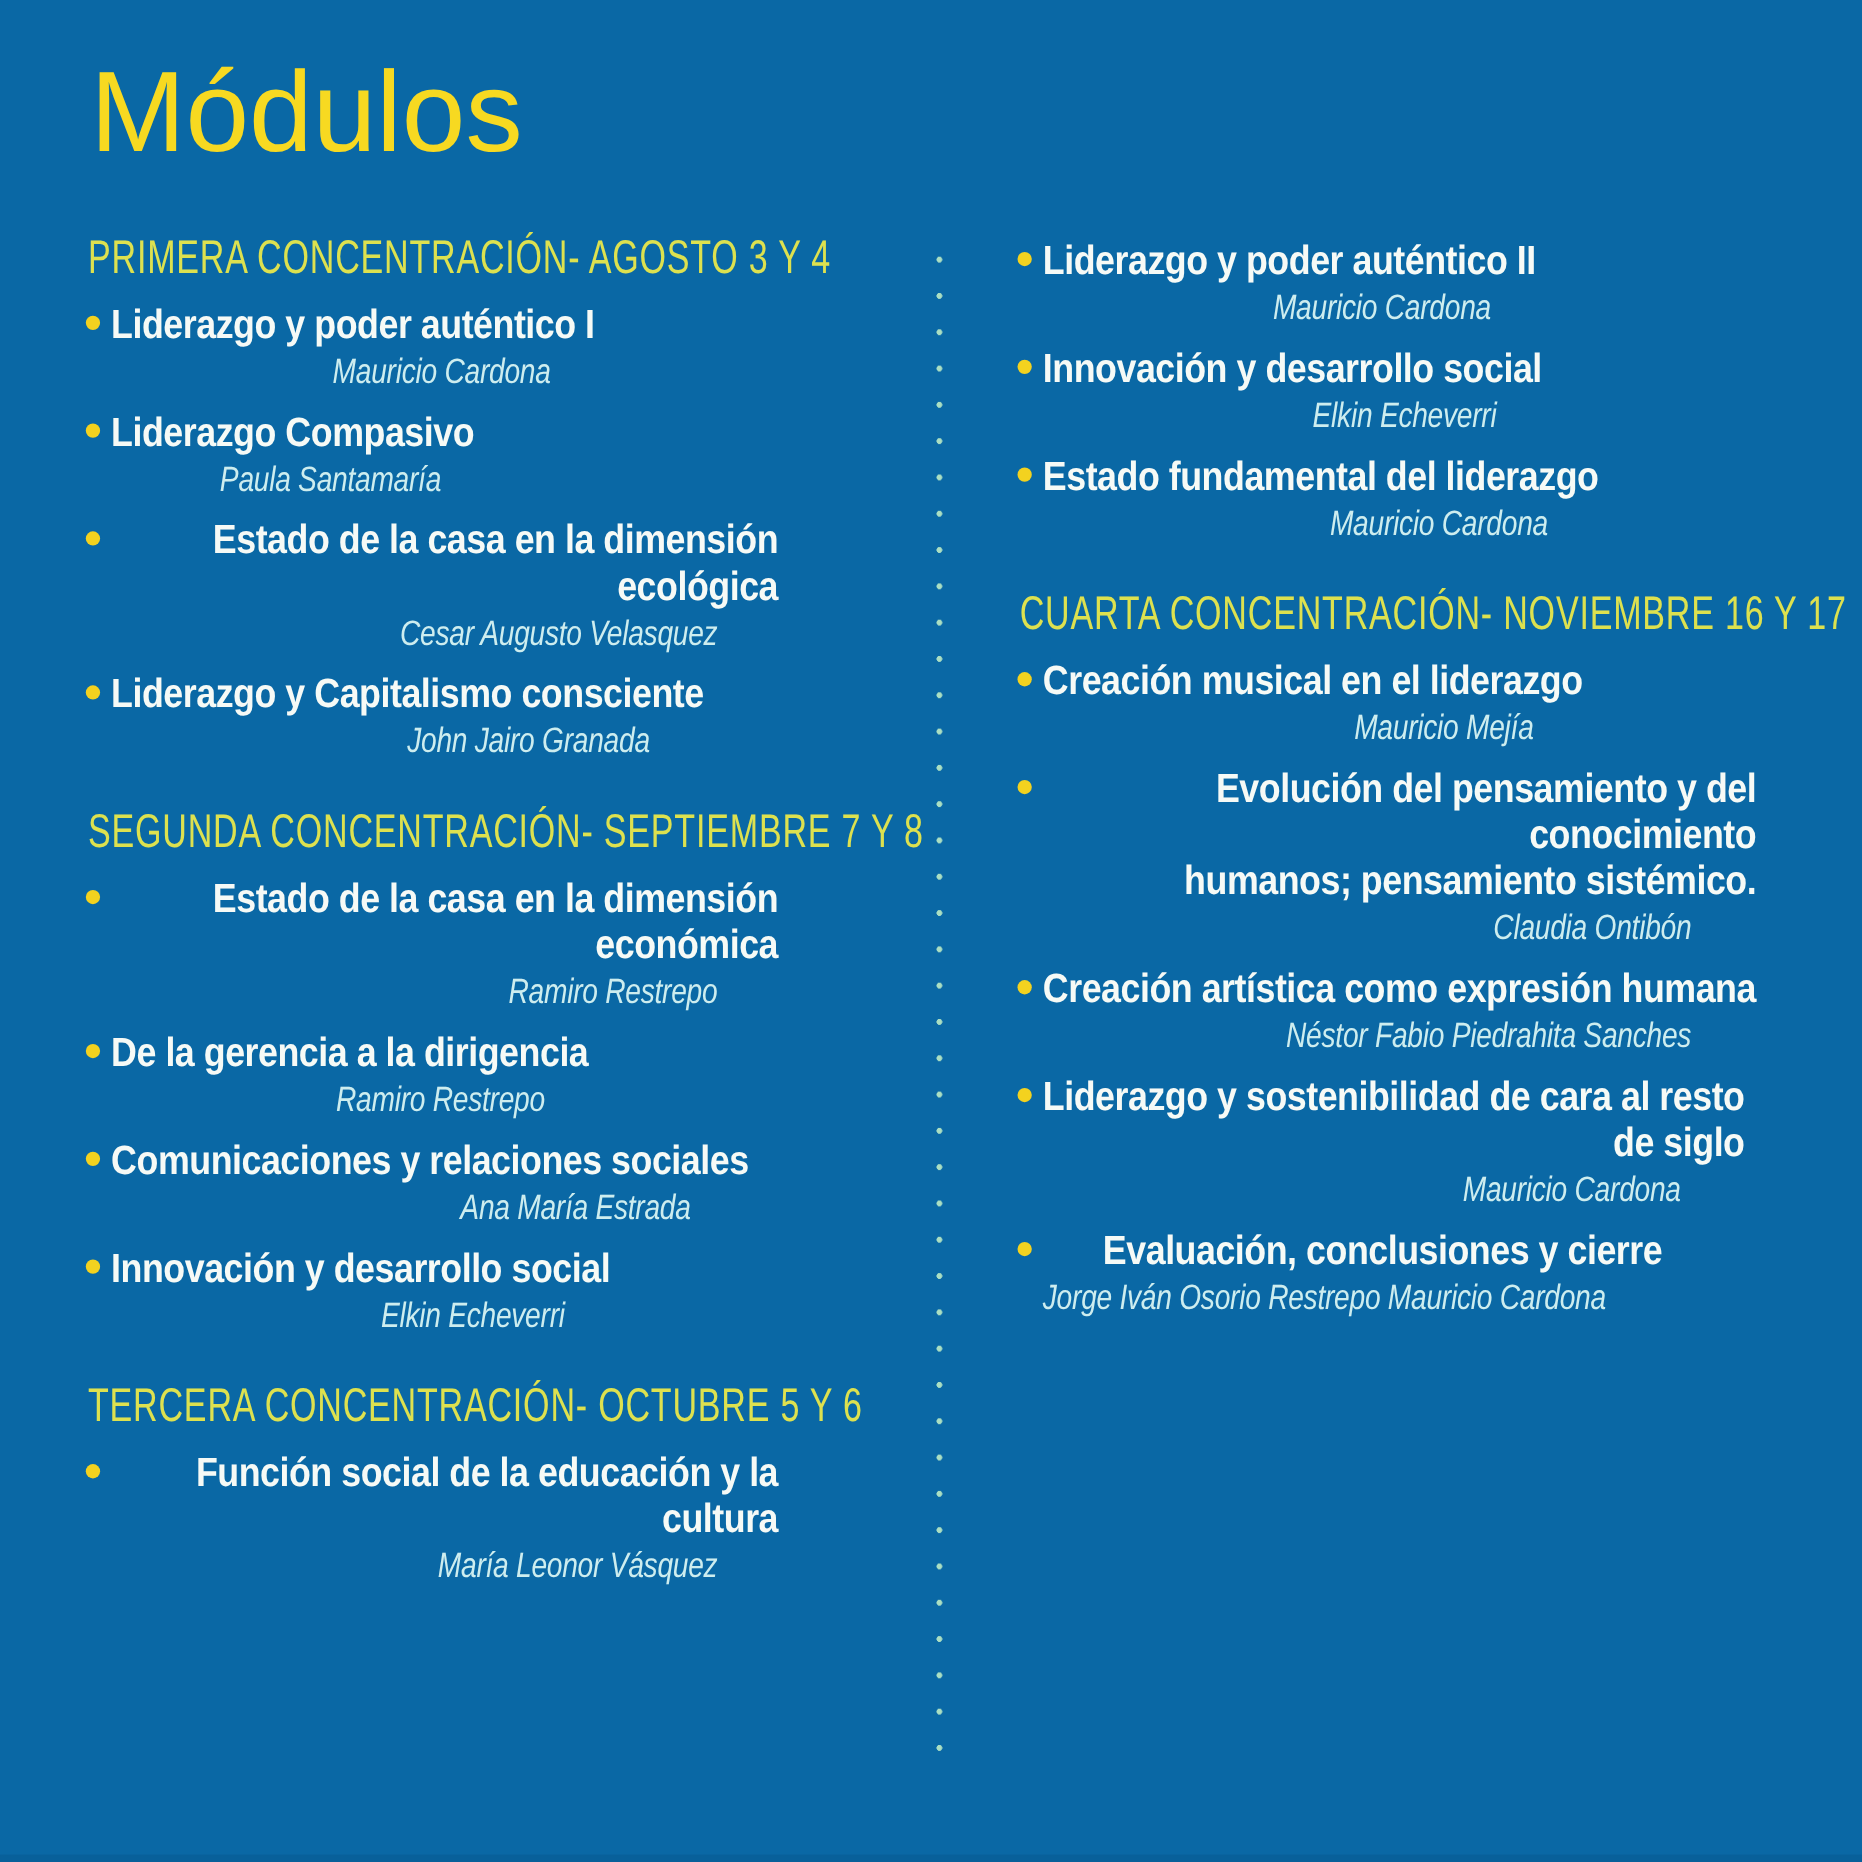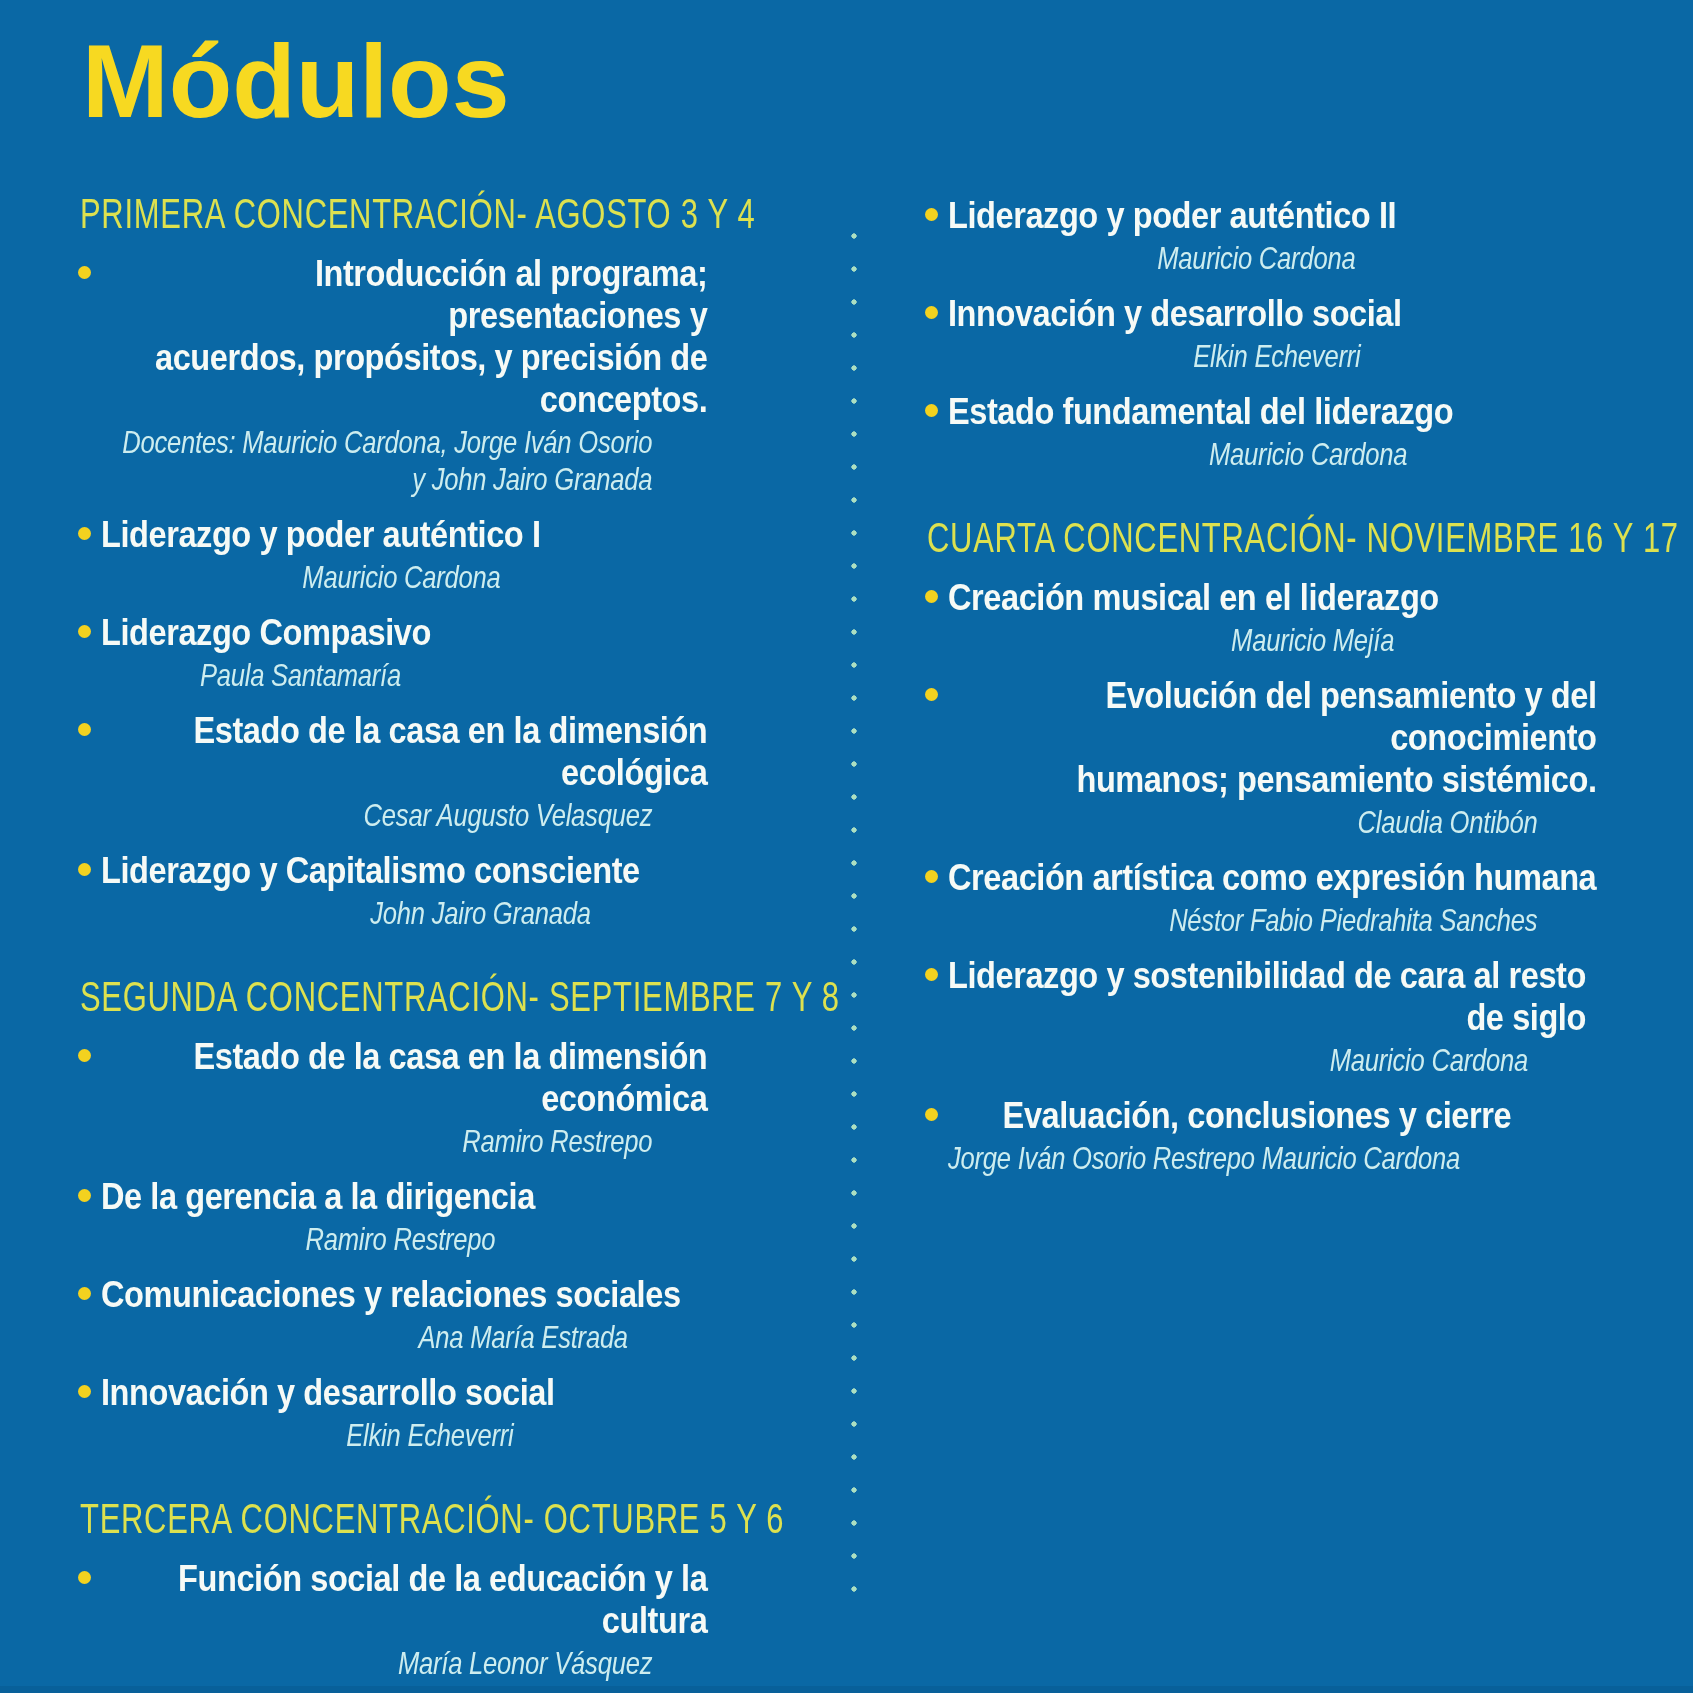--- a/index.html
+++ b/index.html
@@ -15,24 +15,24 @@
   html,body{margin:0;padding:0;background:var(--background);}
   #canvas{
     position:relative;
     width:1693px;height:1693px;
     background:var(--background);
     overflow:hidden;
     font-family:"Liberation Sans","DejaVu Sans",sans-serif;
   }
   #page-title{
     margin:0 0 0 82px;
-    padding-top:25px;
+    padding-top:46px;
     font-size:104px;
     line-height:112px;
-    font-weight:700;
+    font-weight:400;
     color:var(--title-yellow);
     letter-spacing:0;
   }
   .cols{
     display:flex;
     align-items:flex-start;
     margin-top:50px;
     padding-left:78px;
   }
   .col{flex:none;}
@@ -107,29 +107,20 @@
 
 <div id="canvas">
   <h1 id="page-title">Módulos</h1>
   <div class="cols">
     <div class="col col-left">
         <div class="section">
           <h2 class="heading"><span>PRIMERA CONCENTRACIÓN- AGOSTO 3 Y 4</span></h2>
           <div class="item">
             <span class="bullet"></span>
             <div class="itxt">
-              <div class="ititle">Introducción al programa; presentaciones y
-acuerdos, propósitos, y precisión de conceptos.</div>
-              <div class="iname">Docentes: Mauricio Cardona, Jorge Iván Osorio
-y John Jairo Granada</div>
-            </div>
-          </div>
-          <div class="item">
-            <span class="bullet"></span>
-            <div class="itxt">
               <div class="ititle">Liderazgo y poder auténtico I</div>
               <div class="iname">Mauricio Cardona</div>
             </div>
           </div>
           <div class="item">
             <span class="bullet"></span>
             <div class="itxt">
               <div class="ititle">Liderazgo Compasivo</div>
               <div class="iname">Paula Santamaría</div>
             </div>

